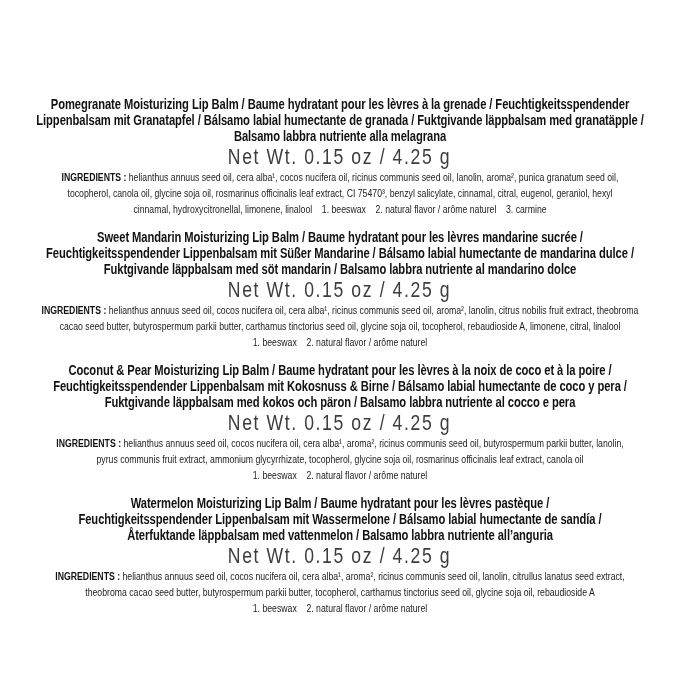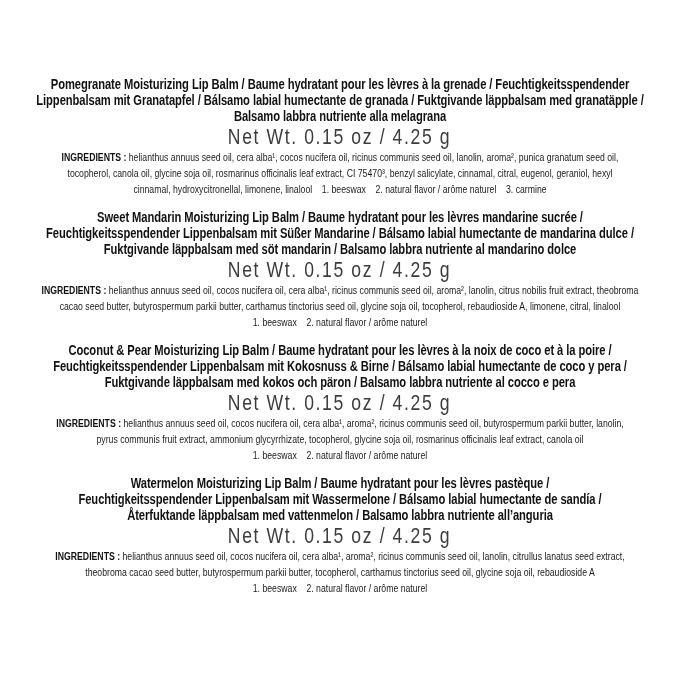--- a/index.html
+++ b/index.html
@@ -9,20 +9,21 @@
   }
   body {
     width: 679px;
     height: 679px;
     overflow: hidden;
     font-family: "Liberation Sans", sans-serif;
     -webkit-font-smoothing: antialiased;
   }
   .sheet {
     padding-top: 76px;
+    margin-top: 20px;
   }
   section.product {
     margin-bottom: 12px;
   }
   
   .cond {
     position: relative;
     text-align: center;
     white-space: pre;
     transform-origin: 50% 50%;

